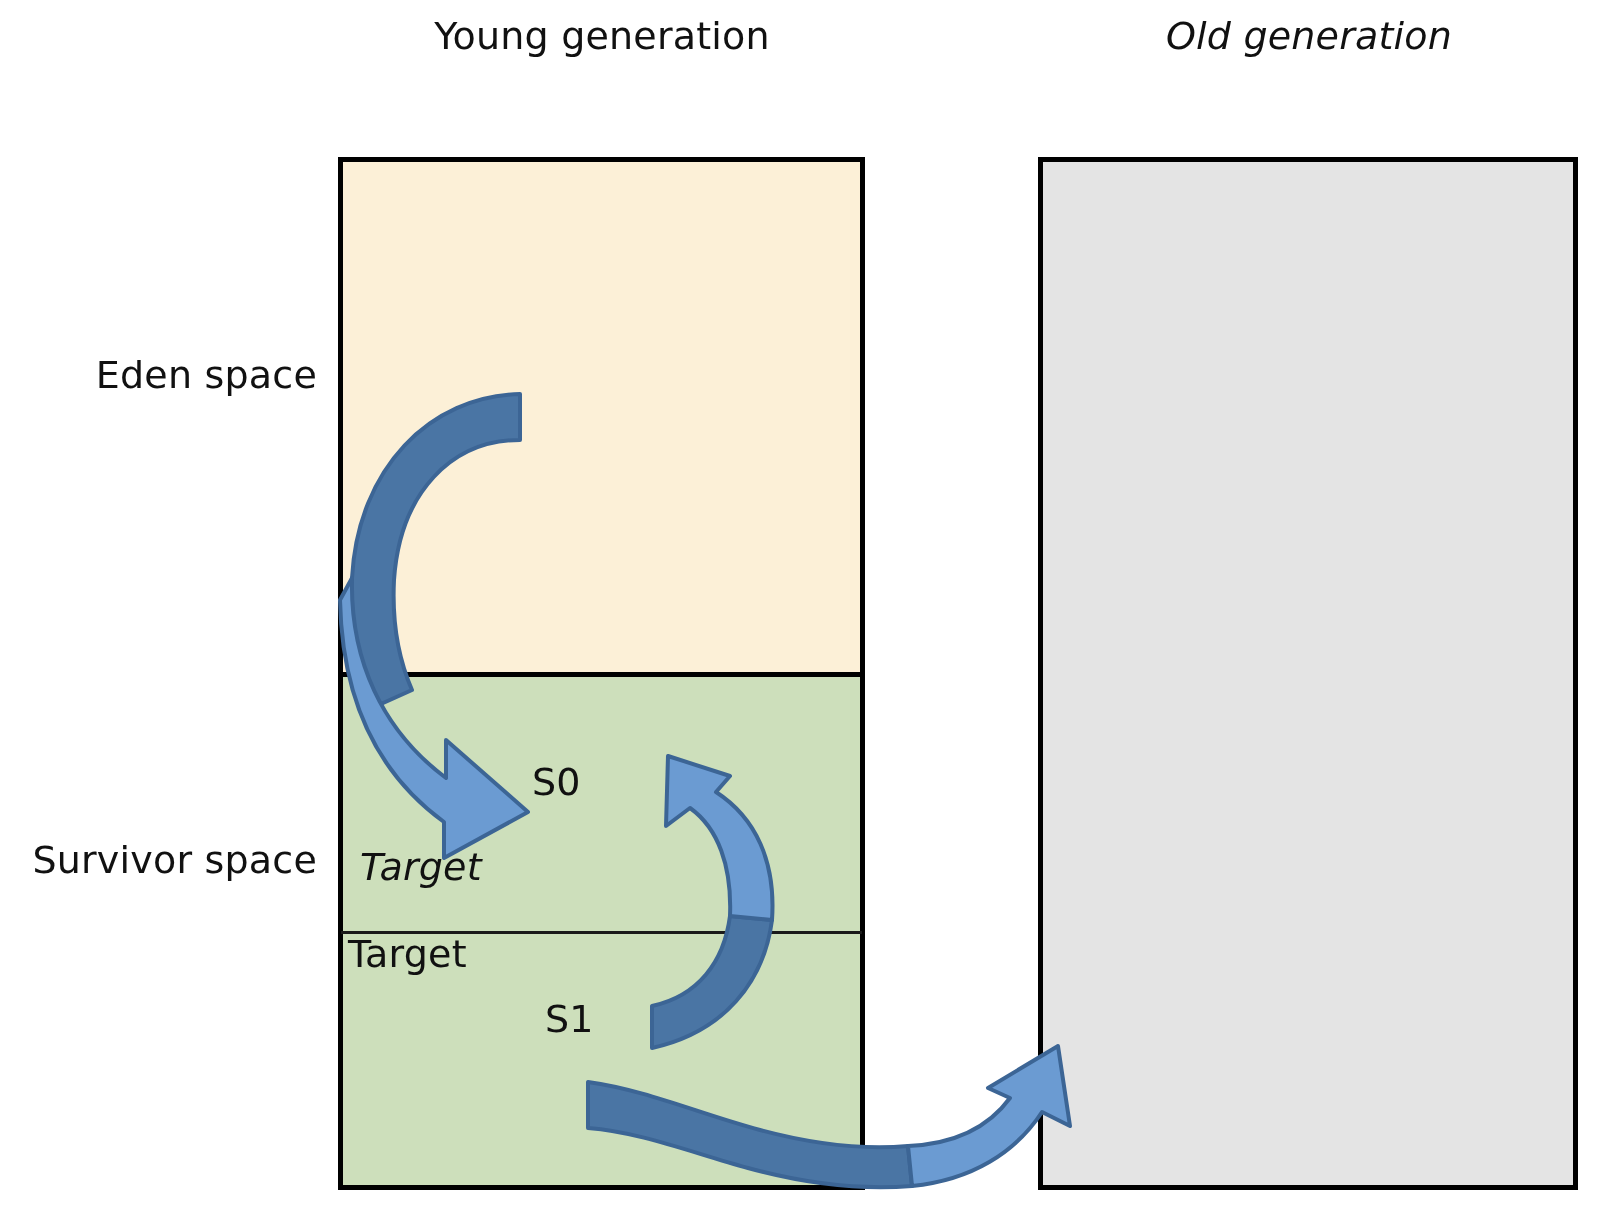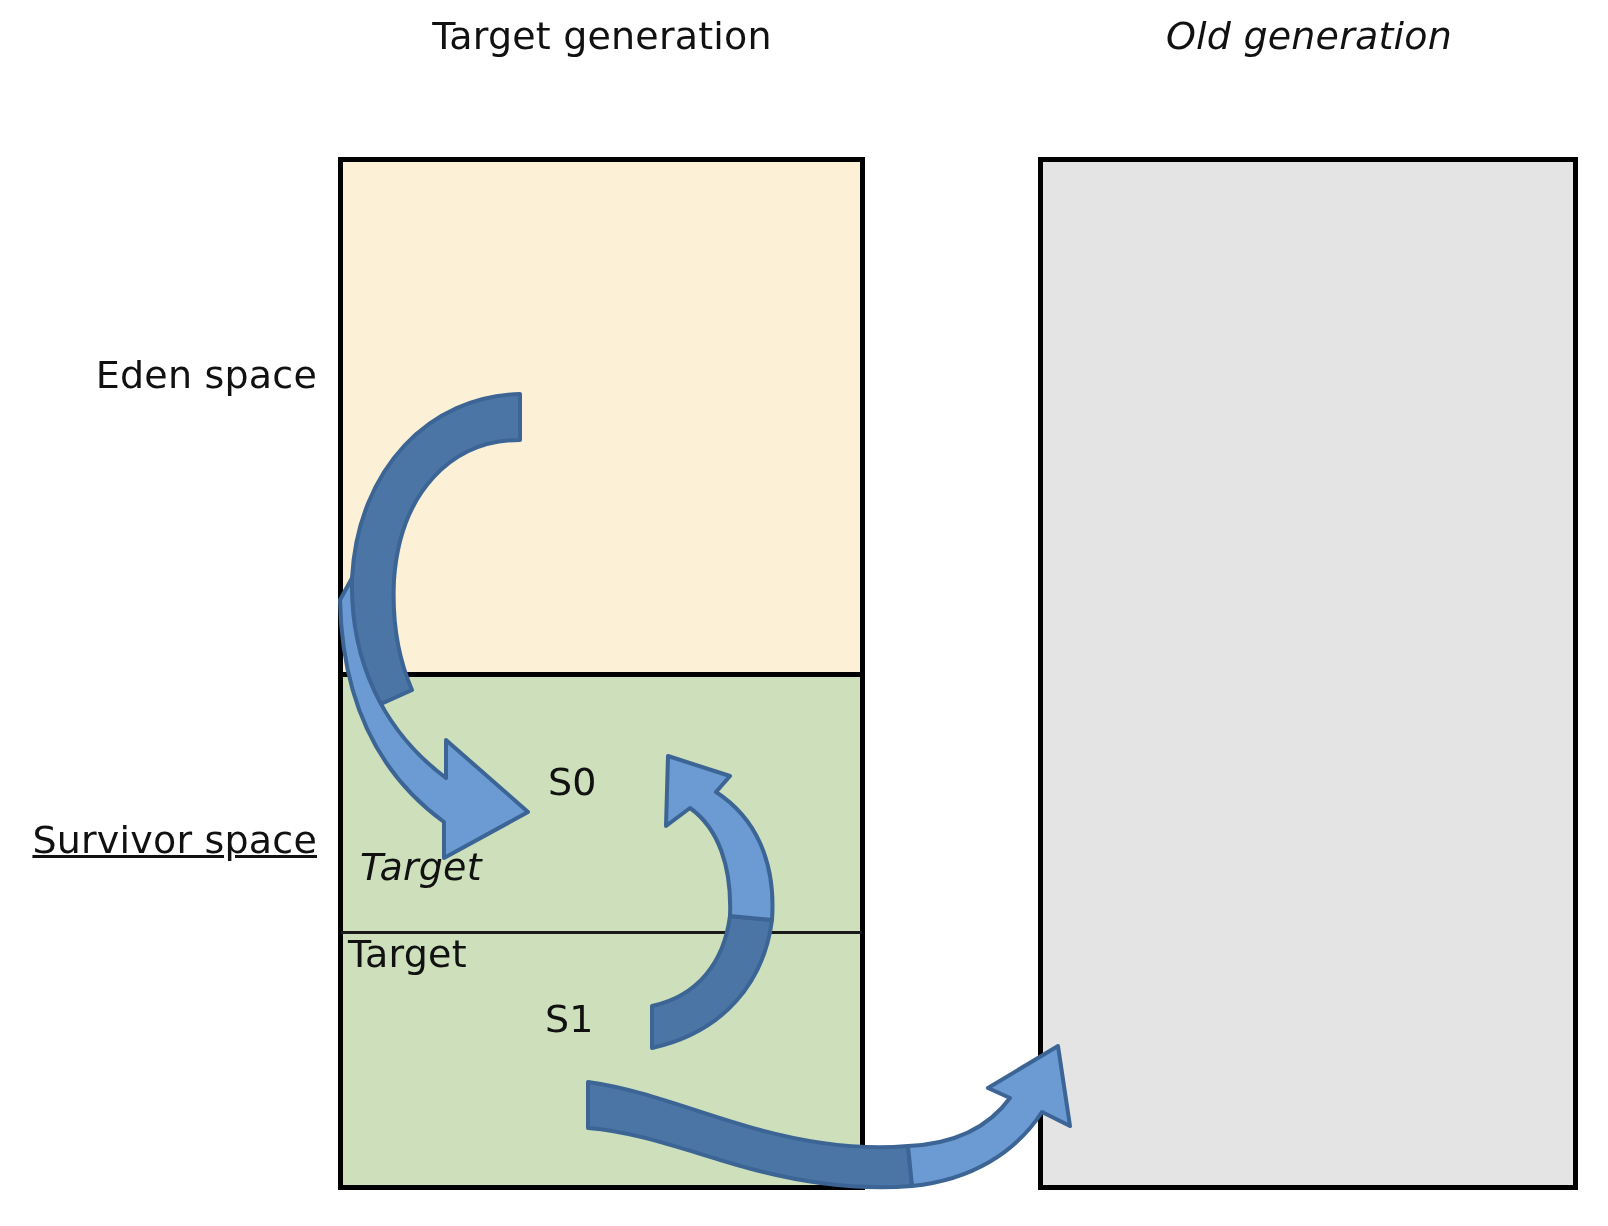--- a/index.html
+++ b/index.html
@@ -31,21 +31,21 @@
   .side-label {
     position: absolute;
     font-size: 38px;
     color: #111111;
     text-align: right;
     white-space: nowrap;
     letter-spacing: 0.2px;
     margin-left: 17px;
   }
   #eden-label     { left: 0px;  top: 353px; width: 300px; }
-  #survivor-label { left: 0px;  top: 818px; width: 300px; text-decoration: underline; }
+  #survivor-label { left: 0px;  top: 838px; width: 300px; }
 
   
   .box {
     position: absolute;
     box-sizing: border-box;
     border: 5px solid #000000;
   }
   #eden-box {
     left: 338px; top: 157px;
     width: 527px; height: 520px;
@@ -70,39 +70,39 @@
   }
 
   
   .box-label {
     position: absolute;
     font-size: 38px;
     color: #111111;
     white-space: nowrap;
     letter-spacing: 0.2px;
   }
-  #s0-label     { left: 548px; top: 760px; }
+  #s0-label     { left: 532px; top: 760px; }
   #target-label { left: 360px; top: 845px; font-style: italic; }
   #source-label { left: 348px; top: 932px; }
   #s1-label     { left: 545px; top: 997px; text-align: right; }
 
   
   #arrows {
     position: absolute;
     left: 0; top: 0;
     width: 1608px; height: 1226px;
     pointer-events: none;
   }
 </style>
 </head>
 <body>
 
 <div id="stage">
 
-  <div class="title" id="young-title">Target generation</div>
+  <div class="title" id="young-title">Young generation</div>
 
   <div class="title" id="old-title">Old generation</div>
 
   <div class="side-label" id="eden-label">Eden space</div>
 
   <div class="side-label" id="survivor-label">Survivor space</div>
 
   <div class="box" id="eden-box"></div>
 
   <div class="box" id="survivor-box"></div>

